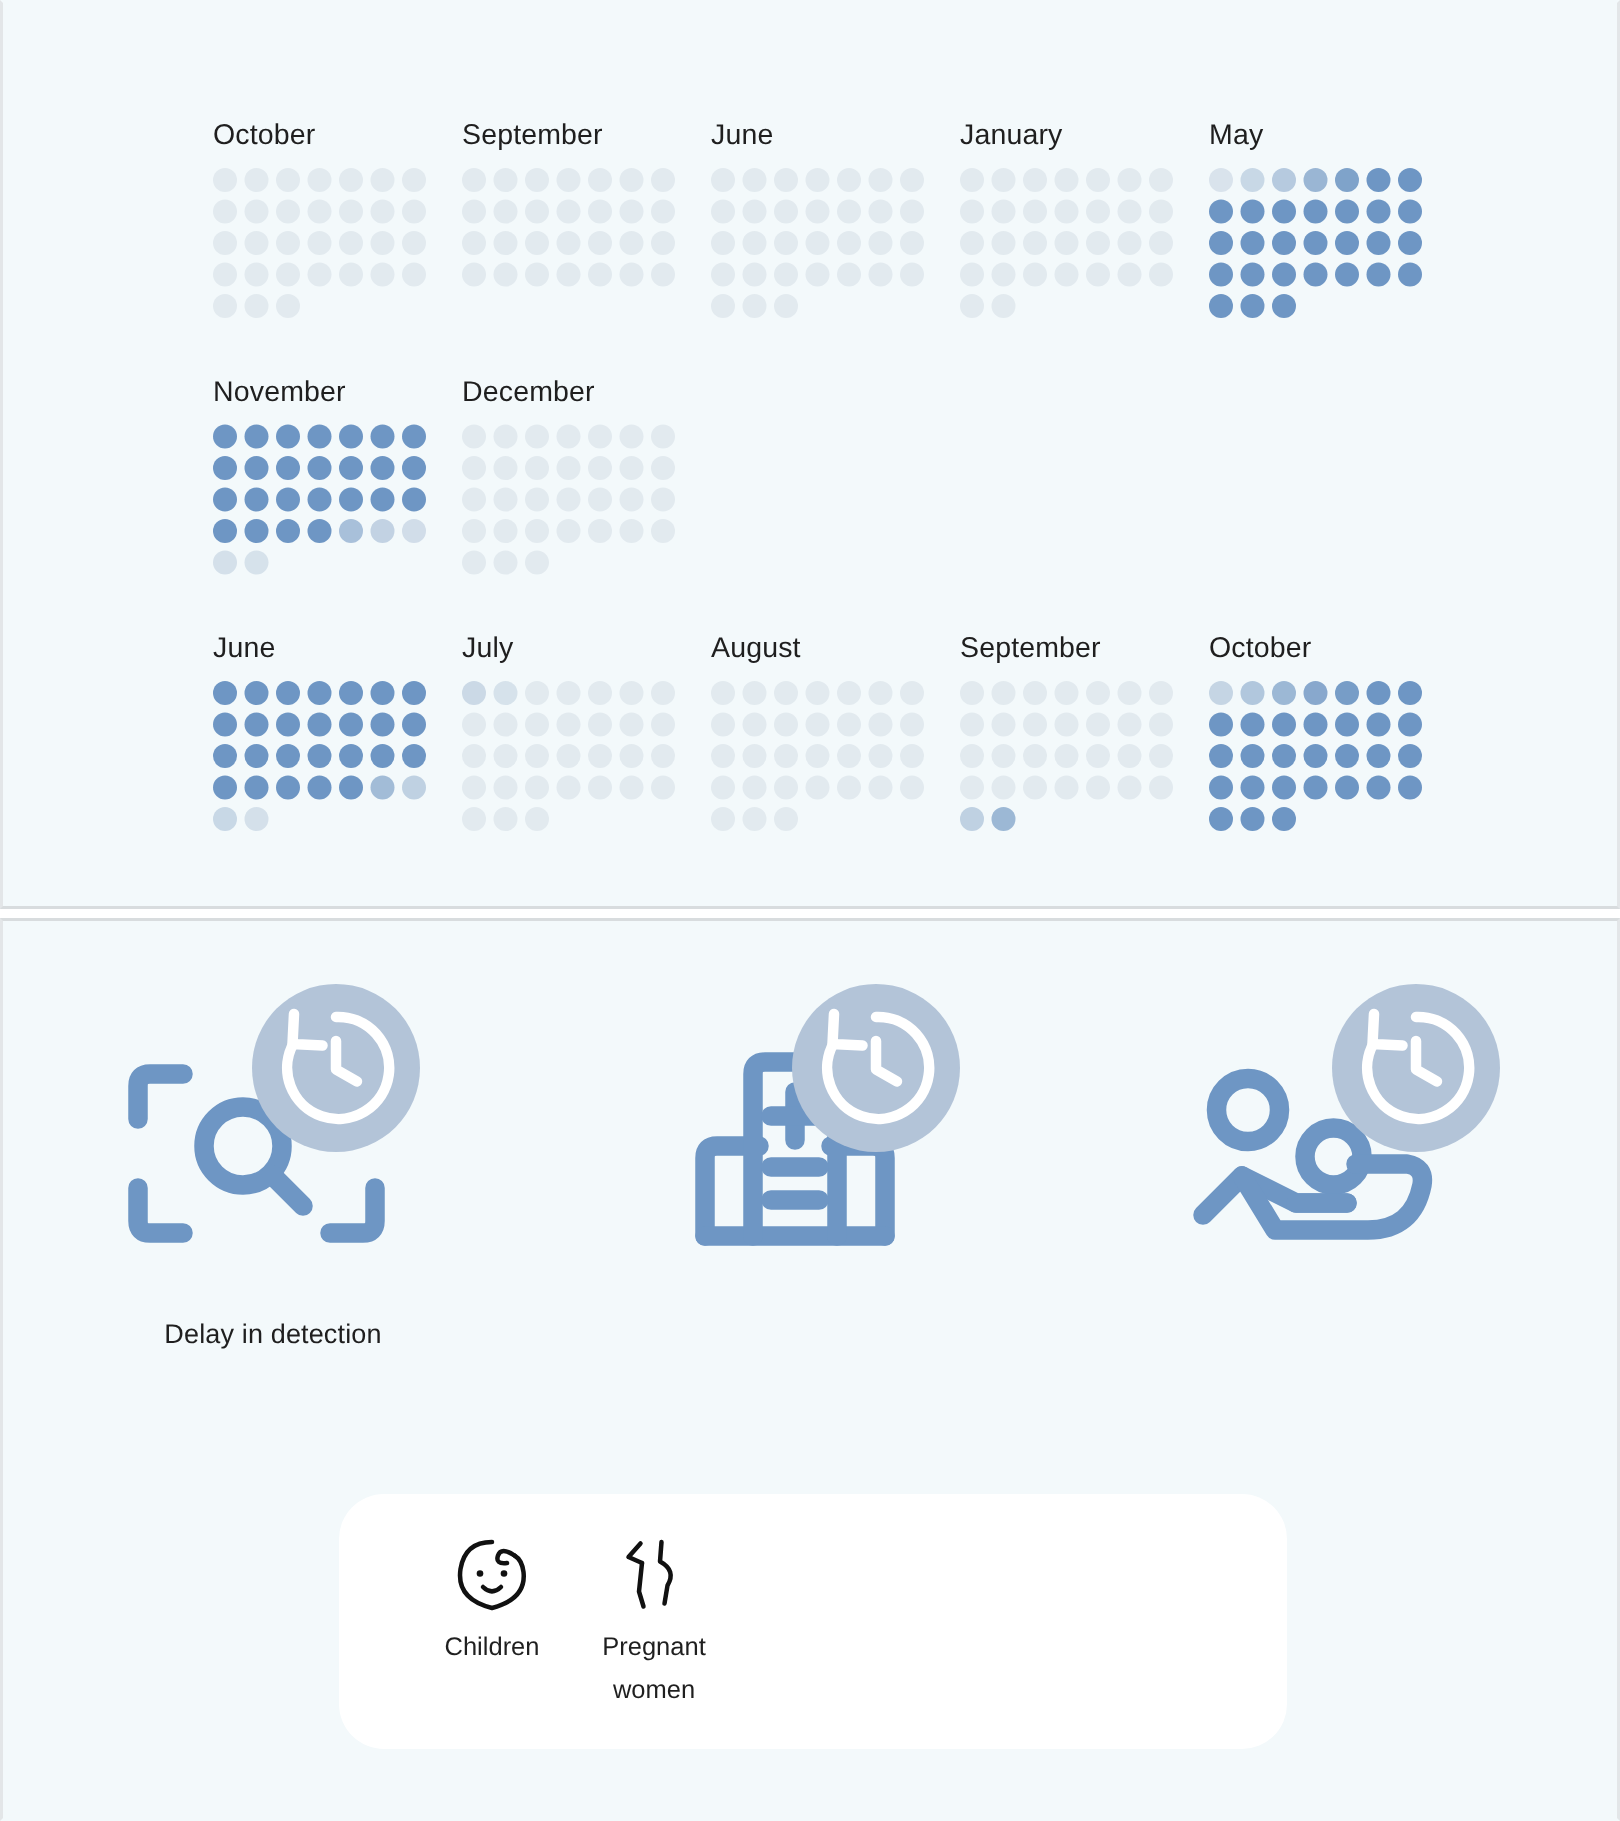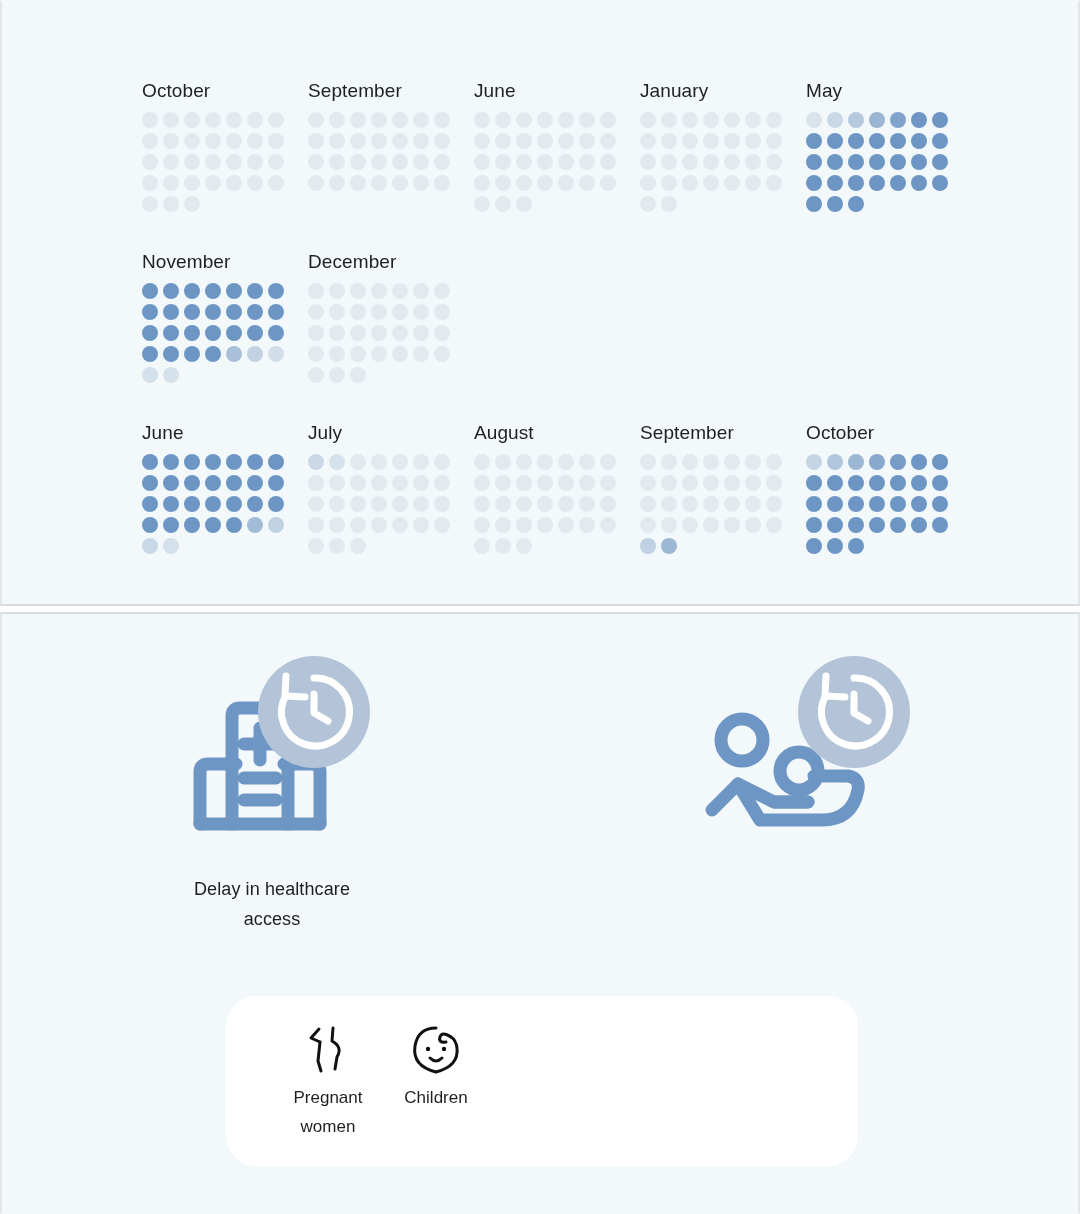--- a/index.html
+++ b/index.html
@@ -606,20 +606,45 @@
             </div>
           </div>
         </div>
       </div>
   </section>
 
   <section class="panel" id="panel-impact">
 
     <div id="delays">
 
+      <div class="delay-col">
+        <div class="delay-art">
+          <svg width="220" height="210" viewBox="0 0 220 210">
+
+            <g fill="none" stroke="#6e96c4" stroke-width="13" stroke-linecap="round" stroke-linejoin="round">
+              <path d="M20 92 L20 70 Q20 62 28 62 L50 62"></path>
+              <path d="M148 62 L170 62 Q178 62 178 70 L178 92"></path>
+              <path d="M20 138 L20 160 Q20 168 28 168 L50 168"></path>
+              <path d="M148 168 L170 168 Q178 168 178 160 L178 138"></path>
+            </g>
+
+            <circle cx="90" cy="110" r="26" fill="none" stroke="#6e96c4" stroke-width="13"></circle>
+            <path d="M109 129 L130 150" fill="none" stroke="#6e96c4" stroke-width="13" stroke-linecap="round"></path>
+
+            <circle cx="152" cy="58" r="56" fill="#b3c4d8"></circle>
+
+            <g fill="none" stroke="#ffffff" stroke-width="7" stroke-linecap="round" stroke-linejoin="round">
+              <path d="M152 24 A34 34 0 1 1 124 41"></path>
+              <path d="M124 22 L123 42 L143 43"></path>
+              <path d="M152 40 L152 59 L166 67"></path>
+            </g>
+          </svg>
+        </div>
+        <div class="delay-caption">Delay in detection</div>
+      </div>
 
       <div class="delay-col">
         <div class="delay-art">
           <svg width="220" height="210" viewBox="0 0 220 210">
             <g fill="none" stroke="#6e96c4" stroke-width="13" stroke-linejoin="round" stroke-linecap="round">
 
               <path d="M38 170 L38 118 Q38 110 46 110 L74 110"></path>
 
               <path d="M158 170 L158 118 Q158 110 150 110 L122 110"></path>
 
@@ -634,21 +659,20 @@
               <path d="M82 146 L114 146"></path>
             </g>
             <circle cx="152" cy="58" r="56" fill="#b3c4d8"></circle>
             <g fill="none" stroke="#ffffff" stroke-width="7" stroke-linecap="round" stroke-linejoin="round">
               <path d="M152 24 A34 34 0 1 1 124 41"></path>
               <path d="M124 22 L123 42 L143 43"></path>
               <path d="M152 40 L152 59 L166 67"></path>
             </g>
           </svg>
         </div>
-        <div class="delay-caption">Delay in healthcare access</div>
       </div>
 
       <div class="delay-col">
         <div class="delay-art">
           <svg width="220" height="210" viewBox="0 0 220 210">
             <g fill="none" stroke="#6e96c4" stroke-width="13" stroke-linejoin="round" stroke-linecap="round">
 
               <circle cx="40" cy="86" r="21"></circle>
 
               <circle cx="97" cy="117" r="19"></circle>
@@ -669,41 +693,41 @@
 
     </div>
 
     <div id="impact-card">
       <div id="impact-groups">
 
         <div class="impact-group">
           <div class="impact-group-icon">
             <svg width="58" height="58" viewBox="0 0 58 58">
               <g fill="none" stroke="#111111" stroke-width="3" stroke-linecap="round" stroke-linejoin="round">
-                <path d="M20 8 L12 17 L21 21"></path>
-                <path d="M21 21 L19 40 L22 50"></path>
-                <path d="M34 7 L33 20 Q44 26 38 36 L36 48"></path>
-              </g>
-            </svg>
-          </div>
-          <div class="impact-group-label">Pregnant women</div>
-        </div>
-
-        <div class="impact-group">
-          <div class="impact-group-icon">
-            <svg width="58" height="58" viewBox="0 0 58 58">
-              <g fill="none" stroke="#111111" stroke-width="3" stroke-linecap="round" stroke-linejoin="round">
                 <path d="M29 7 Q11 7 8 25 Q5 45 29 51 Q52 45 50 27 Q49 19 44 16"></path>
                 <path d="M44 16 Q35 10 33 16 Q31 22 39 21"></path>
                 <circle cx="21" cy="28" r="2.2" fill="#111111" stroke="none"></circle>
                 <circle cx="37" cy="28" r="2.2" fill="#111111" stroke="none"></circle>
                 <path d="M23 37 Q29 43 35 37"></path>
               </g>
             </svg>
           </div>
           <div class="impact-group-label">Children</div>
         </div>
 
+        <div class="impact-group">
+          <div class="impact-group-icon">
+            <svg width="58" height="58" viewBox="0 0 58 58">
+              <g fill="none" stroke="#111111" stroke-width="3" stroke-linecap="round" stroke-linejoin="round">
+                <path d="M20 8 L12 17 L21 21"></path>
+                <path d="M21 21 L19 40 L22 50"></path>
+                <path d="M34 7 L33 20 Q44 26 38 36 L36 48"></path>
+              </g>
+            </svg>
+          </div>
+          <div class="impact-group-label">Pregnant women</div>
+        </div>
+
       </div>
     </div>
 
   </section>
 </div>
 
 </body></html>

